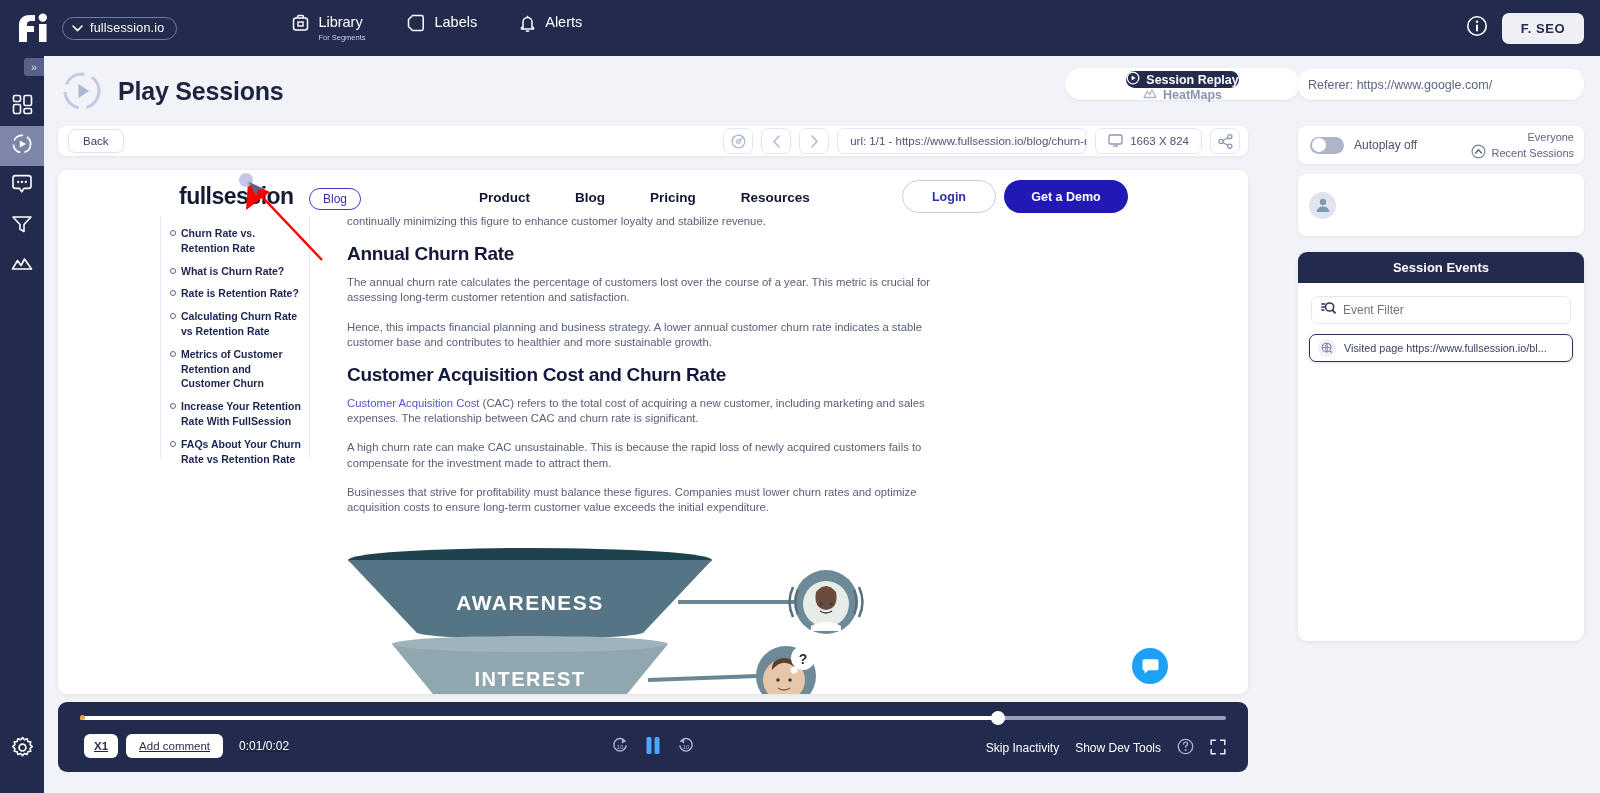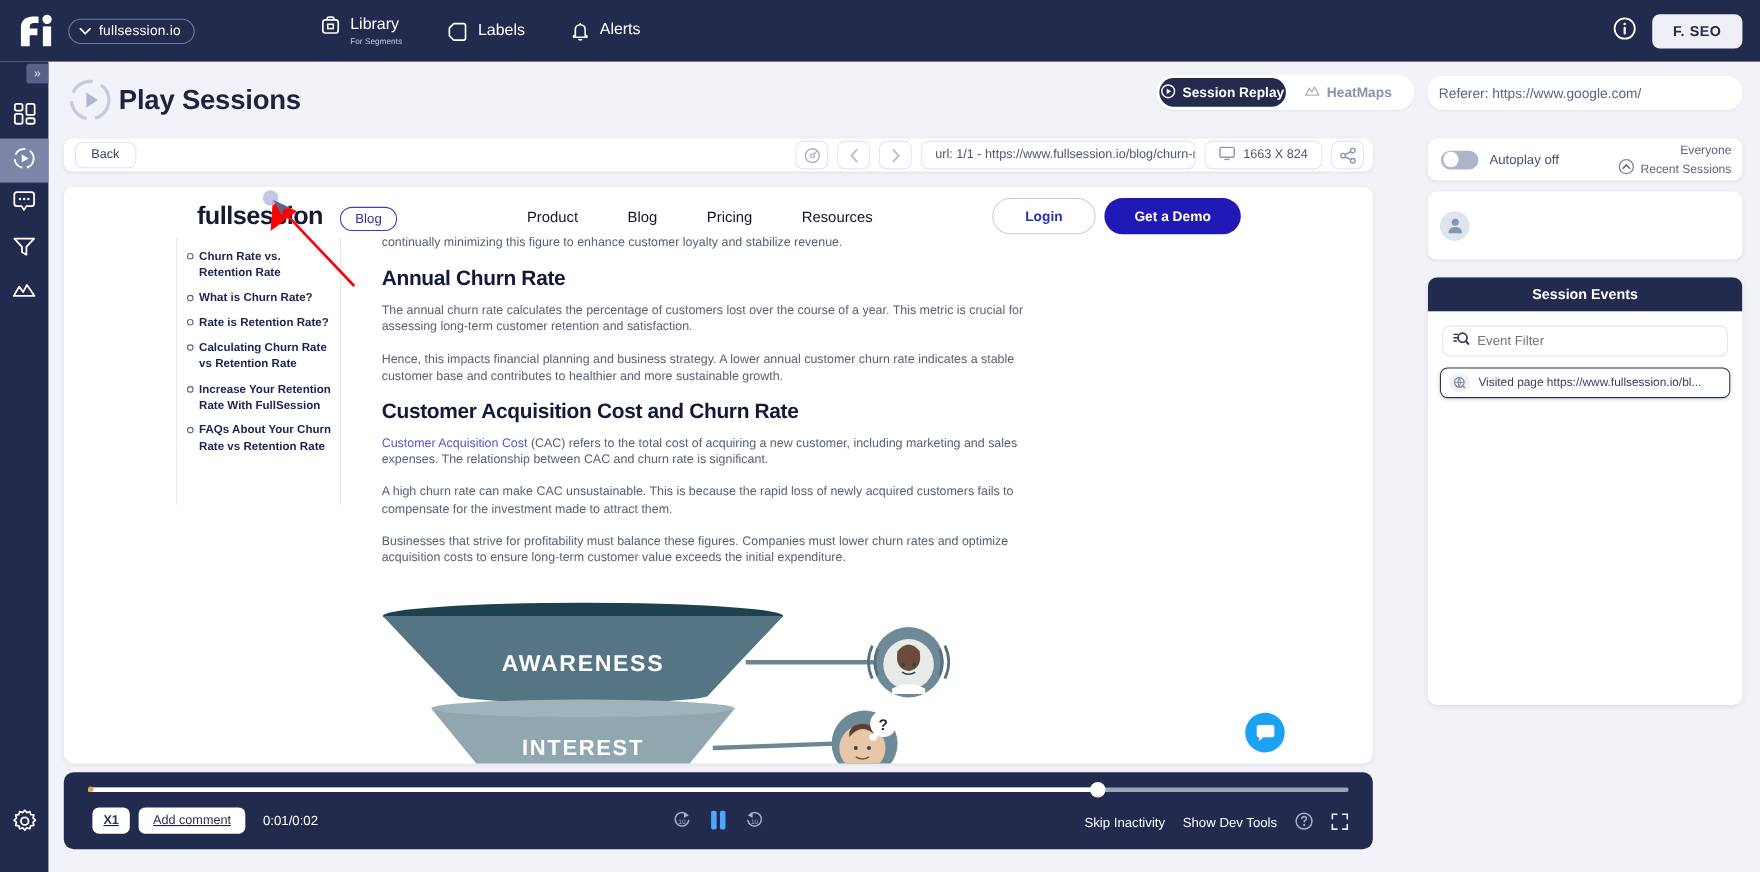--- a/index.html
+++ b/index.html
@@ -17,21 +17,21 @@
     position:absolute; left:0; top:0; width:1600px; height:56px;
     background:#222a4d; display:flex; align-items:center; z-index:30;
   }
   .logo-fi{ margin-left:12px; width:44px; height:40px; display:flex; align-items:center; justify-content:center; }
   .site-pill{
     display:flex; align-items:center; gap:7px;
     border:1.5px solid #6f7aa5; border-radius:14px;
     height:23px; padding:0 12px 0 9px; margin-left:6px;
     color:#fff; font-size:12.5px; letter-spacing:.2px;
   }
-  .topnav{ display:flex; align-items:flex-end; gap:42px; margin-left:115px; }
+  .topnav{ display:flex; align-items:flex-start; gap:42px; margin-left:115px; }
   .topnav-item{ display:flex; align-items:flex-start; gap:9px; color:#fff; cursor:pointer; }
   .topnav-text{ display:flex; flex-direction:column; }
   .topnav-label{ font-size:14.5px; line-height:17px; }
   .topnav-sub{ font-size:7.5px; color:#c9cee2; line-height:11px; margin-top:1px; }
   .topbar-right{ position:absolute; right:16px; top:0; height:56px; display:flex; align-items:center; gap:14px; }
   .seo-btn{
     background:#eef0f6; color:#242b4d; font-size:13px; font-weight:bold;
     letter-spacing:.5px; border-radius:7px; padding:8px 19px; cursor:pointer;
   }
 
@@ -52,25 +52,26 @@
   }
   .rail-item.active{ background:#7d86a8; }
   .rail-bottom{ position:absolute; bottom:30px; left:0; width:44px; display:flex; justify-content:center; }
 
   
   .page-head{
     position:absolute; left:44px; top:56px; width:1556px; height:70px;
     background:#f1f3f8; display:flex; align-items:center;
   }
   .play-circle{ margin-left:16px; width:44px; height:44px; }
-  .page-title{ font-size:25px; font-weight:bold; margin-left:4px; letter-spacing:-.2px; }
+  .page-title{ font-size:25px; font-weight:bold; margin-left:14px; letter-spacing:-.2px; }
   .mode-switch{
-    position:absolute; right:314px; top:12px; height:32px; width:235px;
+    position:absolute; right:300px; top:12px; height:32px; width:235px;
     background:#fff; border-radius:16px; display:flex; align-items:center; padding:3px;
     box-shadow:0 1px 2px rgba(30,35,64,.08);
+    flex-direction:column;
   }
   .mode-btn{
     flex:1; height:26px; border-radius:13px; display:flex; align-items:center; justify-content:center;
     gap:6px; font-size:12.5px; font-weight:bold; cursor:pointer; color:#8b93b2;
   }
   .mode-btn.active{ background:#242b4d; color:#fff; }
 
   
   .referer-box{
     position:absolute; right:16px; top:13px; width:286px; height:31px;
@@ -108,21 +109,21 @@
     position:absolute; left:58px; top:170px; width:1190px; height:524px;
     background:#fff; border-radius:9px; overflow:hidden;
     box-shadow:0 1px 4px rgba(30,35,64,.08);
   }
   .site-header{ position:absolute; left:0; top:0; width:1190px; height:58px; background:#fff; }
   .site-logo{ position:absolute; left:121px; top:13px; font-size:23px; font-weight:bold; color:#161b33; letter-spacing:-.5px; }
   .blog-pill{
     position:absolute; left:251px; top:18px; border:1px solid #4338c9;
     border-radius:12px; padding:3px 13px; font-size:12px; color:#3730a3;
   }
-  .site-nav{ position:absolute; left:421px; top:20px; display:flex; gap:45px; font-size:13.5px; font-weight:normal; color:#101531;text-align:center; }
+  .site-nav{ position:absolute; left:421px; top:20px; display:flex; gap:45px; font-size:13.5px; font-weight:bold; color:#101531;text-align:center; }
   .site-nav span{ cursor:pointer; }
   .login-btn{
     position:absolute; left:844px; top:10px; width:94px; height:33px;
     border:1px solid #c9cbe0; border-radius:17px; display:flex; align-items:center; justify-content:center;
     font-size:12.5px; font-weight:bold; color:#2a2fb0; cursor:pointer; background:#fff;
   }
   .demo-btn{
     position:absolute; left:946px; top:10px; width:124px; height:33px;
     background:#2019b5; border-radius:17px; display:flex; align-items:center; justify-content:center;
     font-size:12.5px; font-weight:bold; color:#fff; cursor:pointer;
@@ -452,20 +453,21 @@
       <div class="login-btn">Login</div>
       <div class="demo-btn">Get a Demo</div>
     </div>
 
     <div class="toc">
       <ul>
         <li>Churn Rate vs. Retention Rate</li>
         <li>What is Churn Rate?</li>
         <li>Rate is Retention Rate?</li>
         <li>Calculating Churn Rate vs Retention Rate</li>
+        <li>Metrics of Customer Retention and Customer Churn</li>
         <li>Increase Your Retention Rate With FullSession</li>
         <li>FAQs About Your Churn Rate vs Retention Rate</li>
       </ul>
     </div>
 
     <div class="article">
       <div class="art-p">continually minimizing this figure to enhance customer loyalty and stabilize revenue.</div>
       <div class="art-h2">Annual Churn Rate</div>
       <div class="art-p">The annual churn rate calculates the percentage of customers lost over the course of a year. This metric is crucial for assessing long-term customer retention and satisfaction.</div>
       <div class="art-p">Hence, this impacts financial planning and business strategy. A lower annual customer churn rate indicates a stable customer base and contributes to healthier and more sustainable growth.</div>

